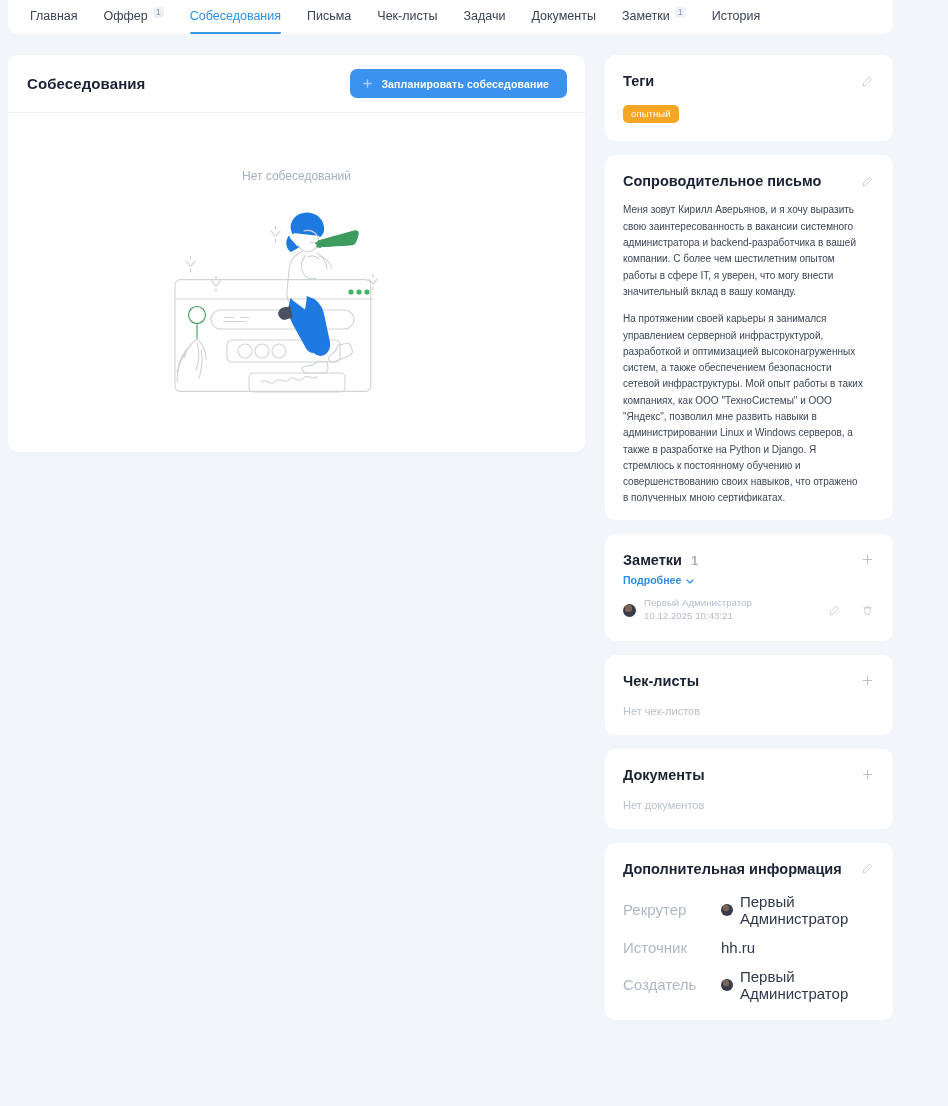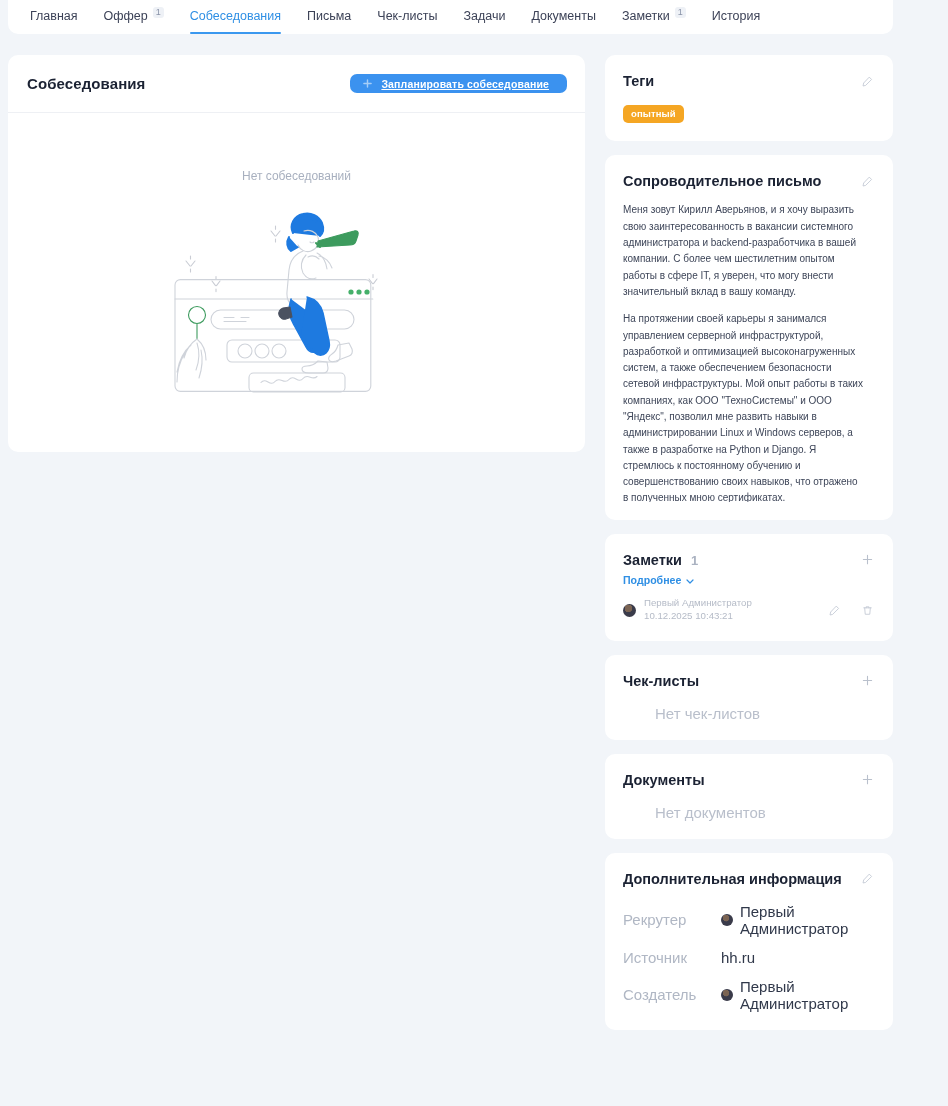--- a/index.html
+++ b/index.html
@@ -62,23 +62,22 @@
     height: 58px; display: flex; align-items: center; justify-content: space-between;
     padding: 0 18px 0 19px;
     border-bottom: 1px solid #eef0f4;
   }
   .main-title { font-size: 15px; font-weight: 700; color: #1b2233; letter-spacing: .1px; }
   .btn-primary {
     display: inline-flex; align-items: center; gap: 9px;
     background: #3b92ef; color: #fff;
     font-size: 10.5px; font-weight: 700; letter-spacing: .15px;
     border: none; border-radius: 7px;
-    height: 19px; padding: 0 18px 0 13px;
+    height: 29px; padding: 0 18px 0 13px;
     cursor: pointer;
-    text-decoration: underline;
   }
   .btn-primary .plus-ico { opacity: .55; display: flex; }
 
   .empty-body { padding: 20px 0 44px; }
   .empty-text {
     text-align: center; color: #a8b0bf; font-size: 12px; margin-bottom: 10px; margin-top: 36px;
   }
   .illus-wrap { display:flex; justify-content:center; }
 
   
@@ -94,21 +93,21 @@
   .icon-btn {
     background: none; border: none; cursor: pointer; padding: 2px;
     line-height: 0; color: #c3c9d4;
   }
   .icon-btn.plus { color: #b9c0cc; font-size: 17px; line-height: 12px; font-weight: 300; }
 
   
   .tag-row { margin-top: 14px; }
   .tag {
     display: inline-block; background: #f5a623; color: #ffffff;
-    font-size: 9.5px; font-weight: 700; border-radius: 5px;
+    font-size: 9.5px; font-weight: 400; border-radius: 5px;
     padding: 4px 8px; line-height: 1.1; letter-spacing: .1px;
     cursor: pointer;
   }
 
   
   .letter-scroll {
     margin-top: 13px;
     height: 300px; overflow-y: auto; padding-right: 10px;
     position: relative;
   }
@@ -149,21 +148,21 @@
     width: 13px; height: 13px; border-radius: 50%;
     background: radial-gradient(circle at 42% 34%, #7b6453 0 32%, #3a3b4a 33% 100%);
     flex: 0 0 13px;
   }
   .note-meta { flex: 1; line-height: 1.3; }
   .note-author { font-size: 9.7px; color: #b5bbc7; }
   .note-date { font-size: 9.7px; color: #b5bbc7; }
   .note-actions { display: flex; gap: 18px; align-items: center; }
 
   
-  .empty-note { margin-top: 16px; font-size: 15px; color: #b9bfcb; margin-left: 32px; }
+  .empty-note { margin-top: 16px; font-size: 11px; color: #b9bfcb; }
 
   
   .info-rows { margin-top: 16px; }
   .info-row { display: flex; align-items: center; margin-bottom: 12px; font-size: 15px; }
   .info-row:last-child { margin-bottom: 0; }
   .info-key { width: 98px; flex: 0 0 98px; color: #b0b7c4; }
   .info-val { color: #30384a; display: flex; align-items: center; gap: 7px; }
   .info-val .avatar { width: 12px; height: 12px; flex: 0 0 12px; }
 </style>
 </head>

